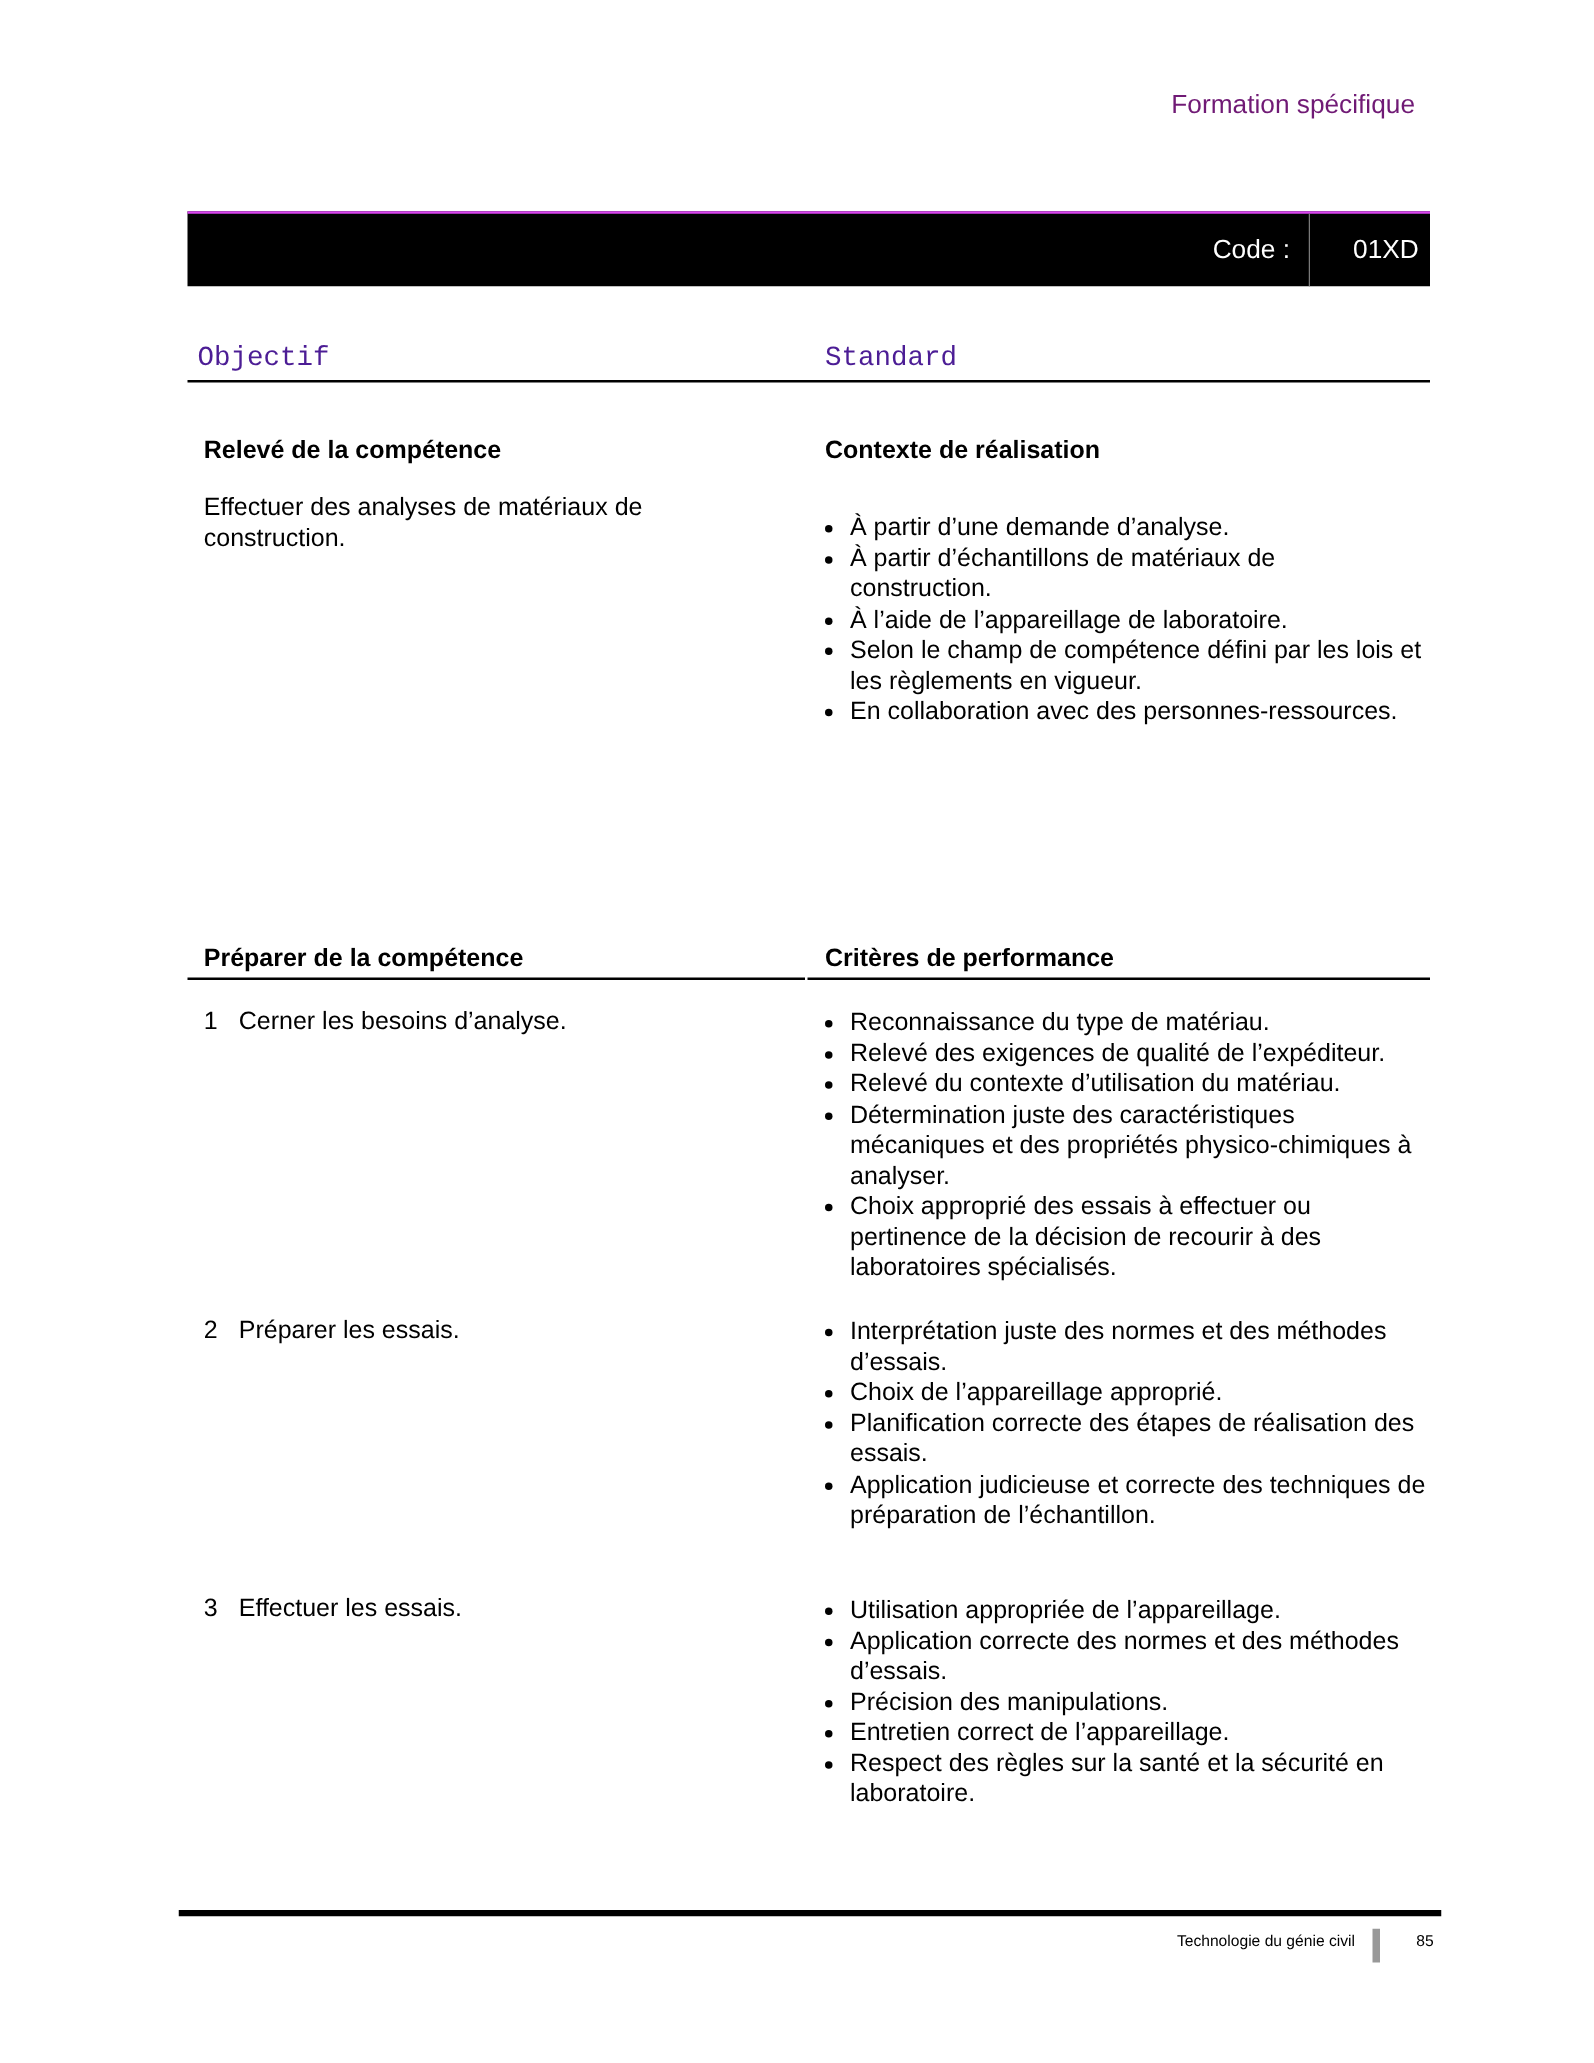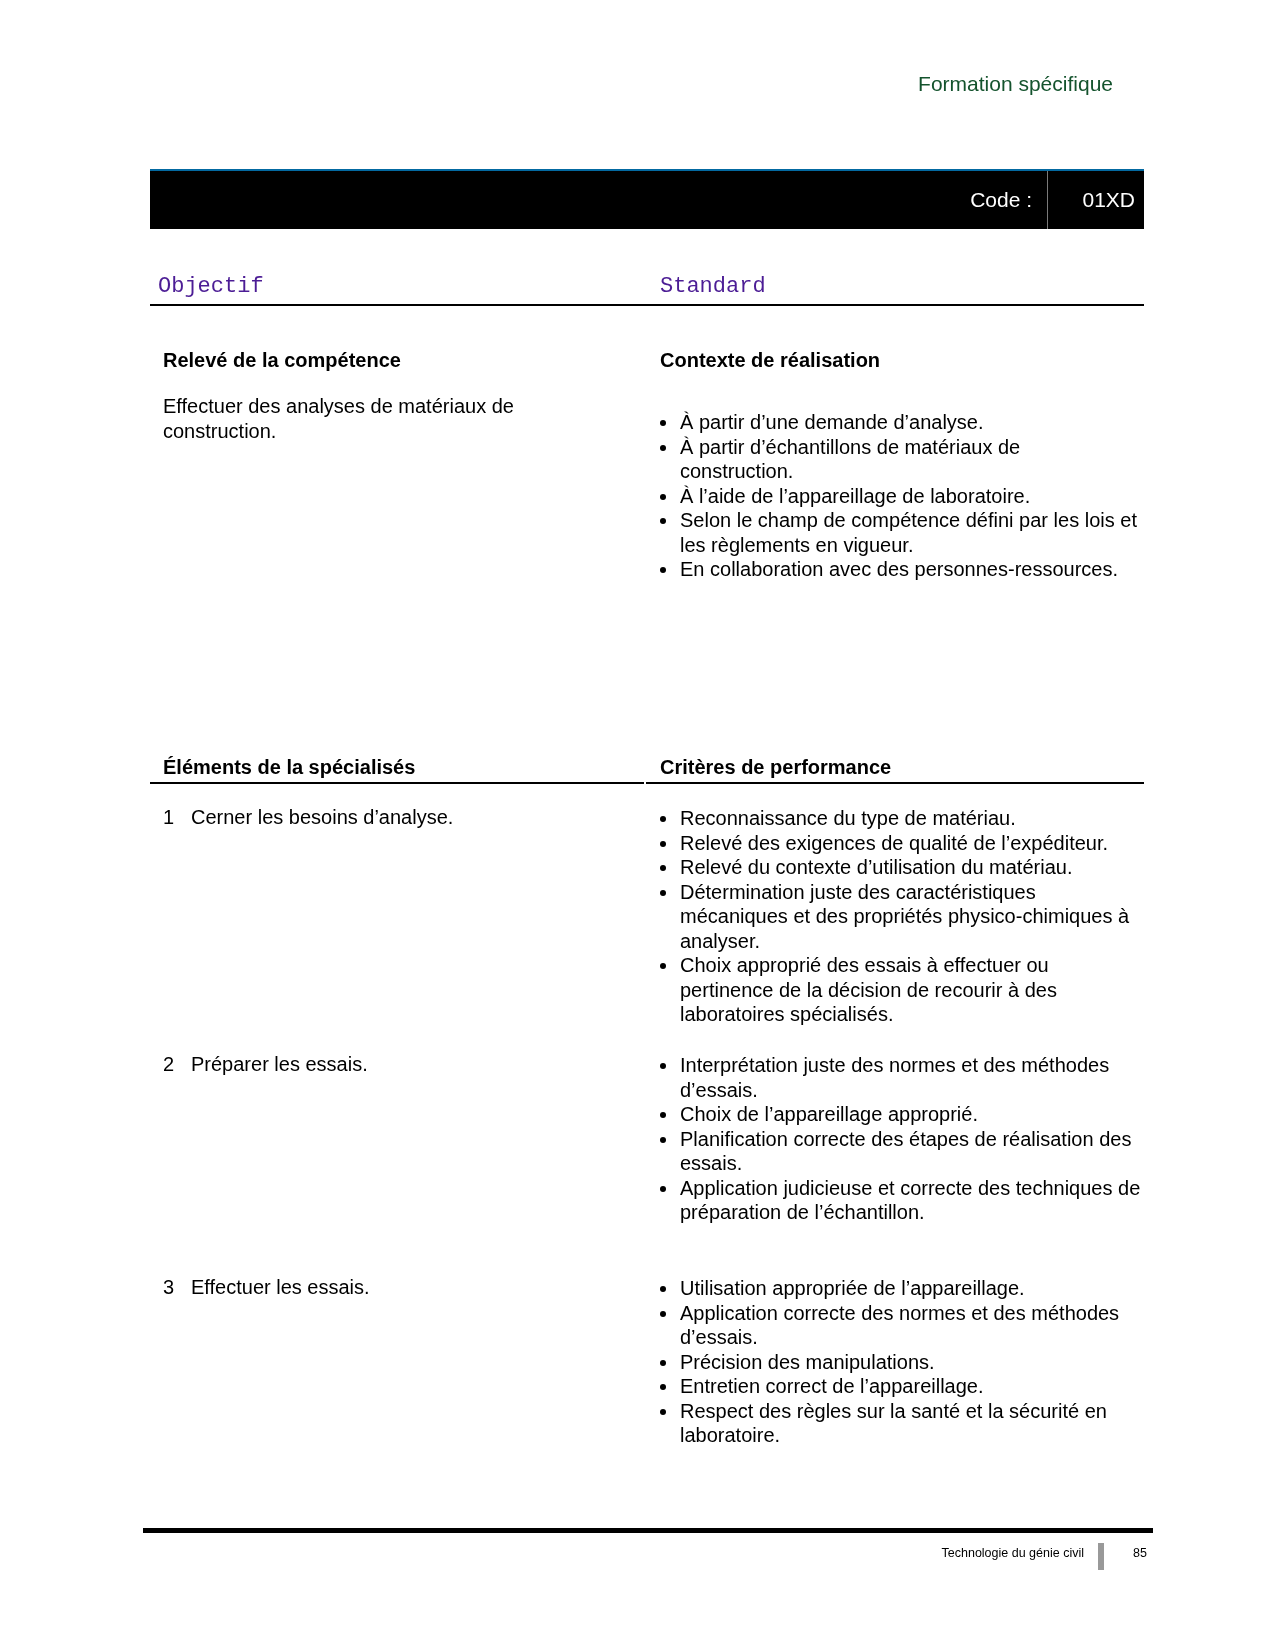--- a/index.html
+++ b/index.html
@@ -2,25 +2,25 @@
 <html><head>
 <meta charset="utf-8">
 <style>
   html, body { margin: 0; padding: 0; background: #ffffff; }
   body {
     width: 1275px; height: 1650px; position: relative; overflow: hidden;
     font-family: "Liberation Sans", sans-serif; color: #000;
   }
   .abs { position: absolute; }
   .running-header {
-    top: 72px; right: 162px; font-size: 21px; color: #14532d;
+    top: 72px; right: 143px; font-size: 21px; color: #701a75;
   }
   .code-bar {
     top: 169px; left: 150px; width: 994px; height: 60px;
-    background: #000; border-top: 2px solid #0369a1; box-sizing: border-box;
+    background: #000; border-top: 2px solid #d946ef; box-sizing: border-box;
   }
   .code-label {
     position: absolute; right: 102px; top: 0; height: 58px; line-height: 58px;
     color: #fff; font-size: 21px; padding-right: 10px;
   }
   .code-divider {
     position: absolute; left: 897px; top: 0; width: 1px; height: 58px; background: #7a7a7a;
   }
   .code-value {
     position: absolute; right: 9px; top: 0; height: 58px; line-height: 58px;
@@ -67,21 +67,21 @@
 
 <div class="abs section-title" style="top:349px; left:660px;">Contexte de réalisation</div>
 <ul class="abs bullets" style="top:394px; left:657px; width:480px;margin-top:16px;">
   <li>À partir d’une demande d’analyse.</li>
   <li>À partir d’échantillons de matériaux de construction.</li>
   <li>À l’aide de l’appareillage de laboratoire.</li>
   <li>Selon le champ de compétence défini par les lois et les règlements en vigueur.</li>
   <li>En collaboration avec des personnes-ressources.</li>
 </ul>
 
-<div class="abs section-title" style="top:756px; left:163px;">Éléments de la spécialisés</div>
+<div class="abs section-title" style="top:756px; left:163px;">Préparer de la compétence</div>
 <div class="abs section-title" style="top:756px; left:660px;">Critères de performance</div>
 <div class="abs rule" style="top:782px; left:150px; width:494px;"></div>
 <div class="abs rule" style="top:782px; left:646px; width:498px;"></div>
 
 <div class="abs element-item" style="top:806px; left:163px;">
   <span class="element-num">1</span>
   <span>Cerner les besoins d’analyse.</span>
 </div>
 <ul class="abs bullets" style="top:806px; left:657px; width:490px;">
   <li>Reconnaissance du type de matériau.</li>

